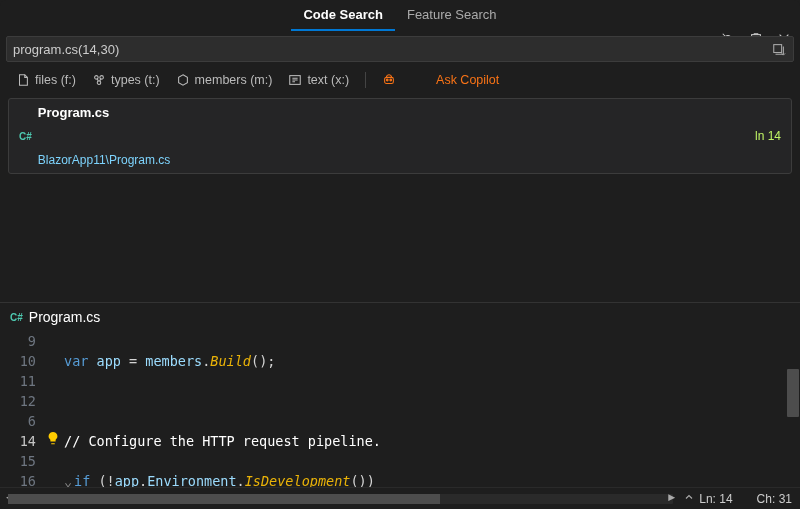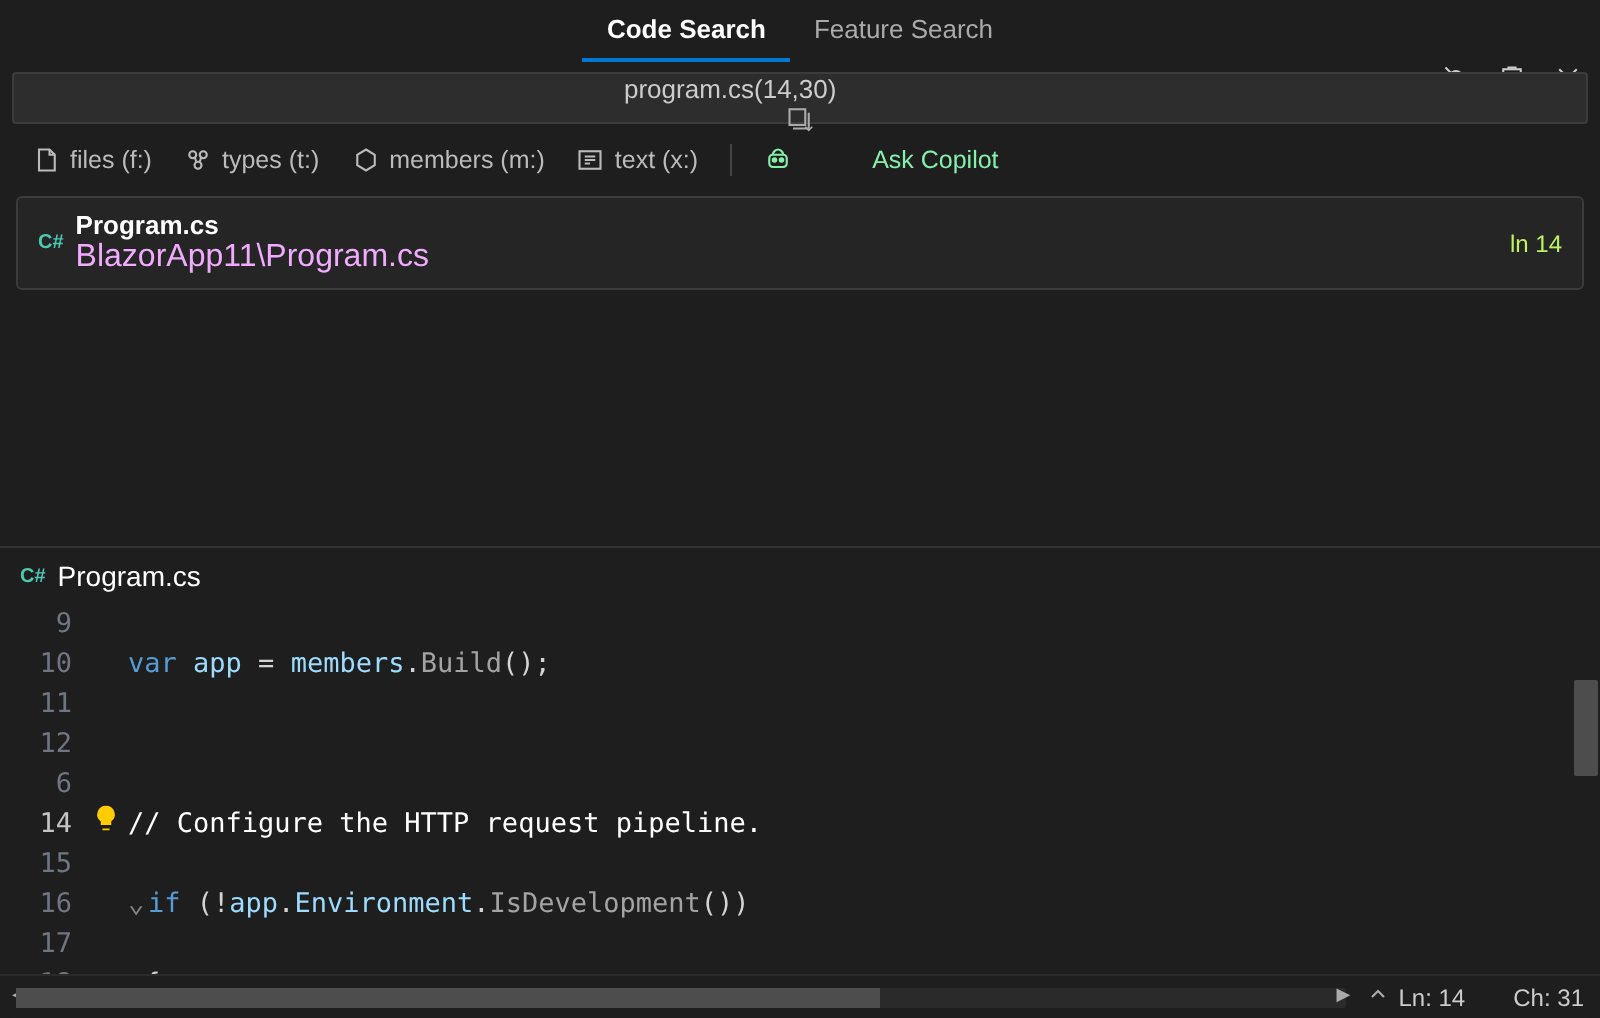--- a/index.html
+++ b/index.html
@@ -38,61 +38,60 @@
 .icon-btn svg { width: 14px; height: 14px; }
 
 .searchbar {
   display: flex; align-items: center;
   margin: 4px 6px;
   background: #2d2d2d;
   border: 1px solid #3c3c3c;
   border-radius: 2px;
   height: 26px;
   padding: 0 6px;
-  flex-direction: column;
 }
 .searchbar input {
   flex: 1;
   background: transparent;
   border: none;
   color: #ccc;
   font-size: 13px;
   outline: none;
 }
 .searchbar .dropdown-icon { color: #aaa; }
 
 .filters {
   display: flex; align-items: center; gap: 16px;
   padding: 6px 16px;
   color: #bbb;
   font-size: 12.5px;
 }
 .filter { display: flex; align-items: flex-start; gap: 5px; cursor: pointer; }
 .filter svg { width: 14px; height: 14px; }
 .filter-sep { width: 1px; height: 16px; background: #444; }
-.copilot { color: #86efac; gap: 40px; }
+.copilot { color: #f97316; gap: 40px; }
 
 .result {
   margin: 4px 8px 8px 8px;
   border: 1px solid #3c3c3c;
   border-radius: 3px;
   padding: 6px 10px;
   display: flex;
   align-items: center;
   background: #252526;
 }
 .result .file-badge {
   font-size: 10px;
   color: #4ec9b0;
   margin-right: 6px;
   font-weight: 600;
 }
 .result-text { flex: 1; }
 .result-name { color: #fff; font-weight: 600; font-size: 13px; }
-.result-path { color: #f0abfc; font-size: 16px; }
+.result-path { color: #7dd3fc; font-size: 12px; margin-top: 33px; }
 .result-ln { color: #bef264; font-size: 12px; }
 
 .gap { flex-shrink: 0; height: 120px; background: #1e1e1e; }
 
 .editor-tab {
   display: flex; align-items: center; gap: 6px;
   padding: 6px 10px 4px 10px;
   background: #1e1e1e;
   border-top: 1px solid #333;
 }
@@ -131,21 +130,21 @@
 .code {
   flex: 1;
   line-height: 20px;
   white-space: pre;
   padding-top: 2px;
 }
 .code .line { height: 20px; }
 .fold { color: #888; display: inline-block; width: 10px; }
 .kw { color: #569cd6; }
 .var { color: #9cdcfe; }
-.method { color: #a3a3a3; }
+.method { color: #eab308; font-style: italic; }
 .comment { color: #ffffff; }
 .punct { color: #d4d4d4; }
 
 .vscroll {
   position: absolute;
   right: 0; top: 0; bottom: 0;
   width: 14px;
   background: #1e1e1e;
 }
 .vscroll .thumb {

